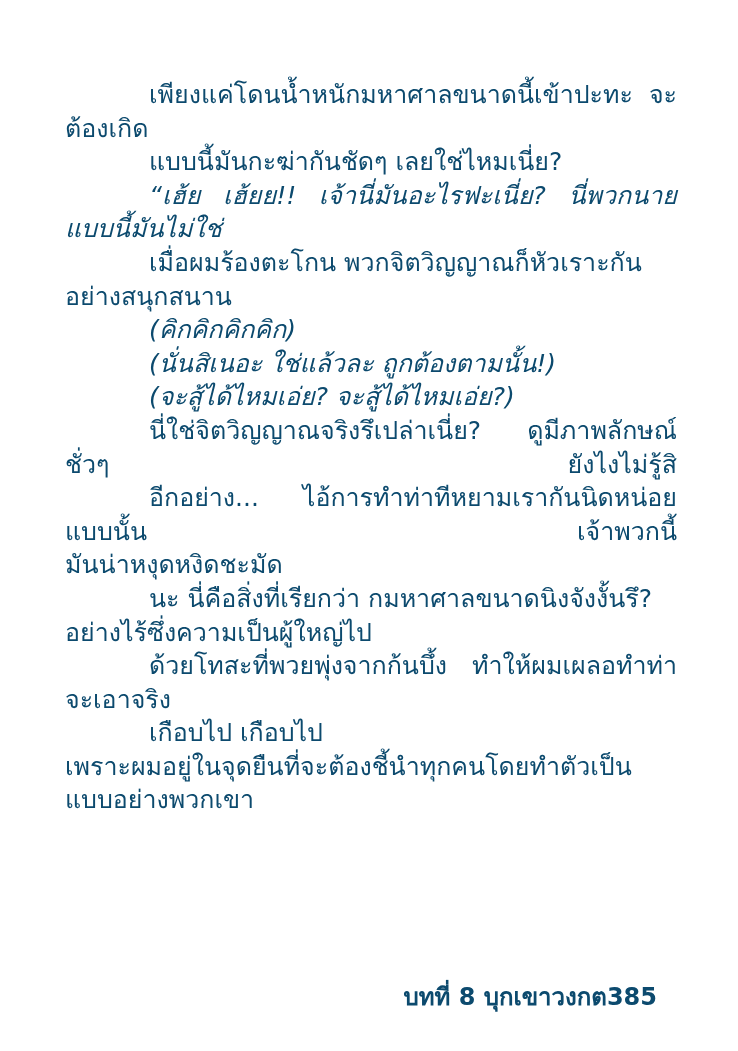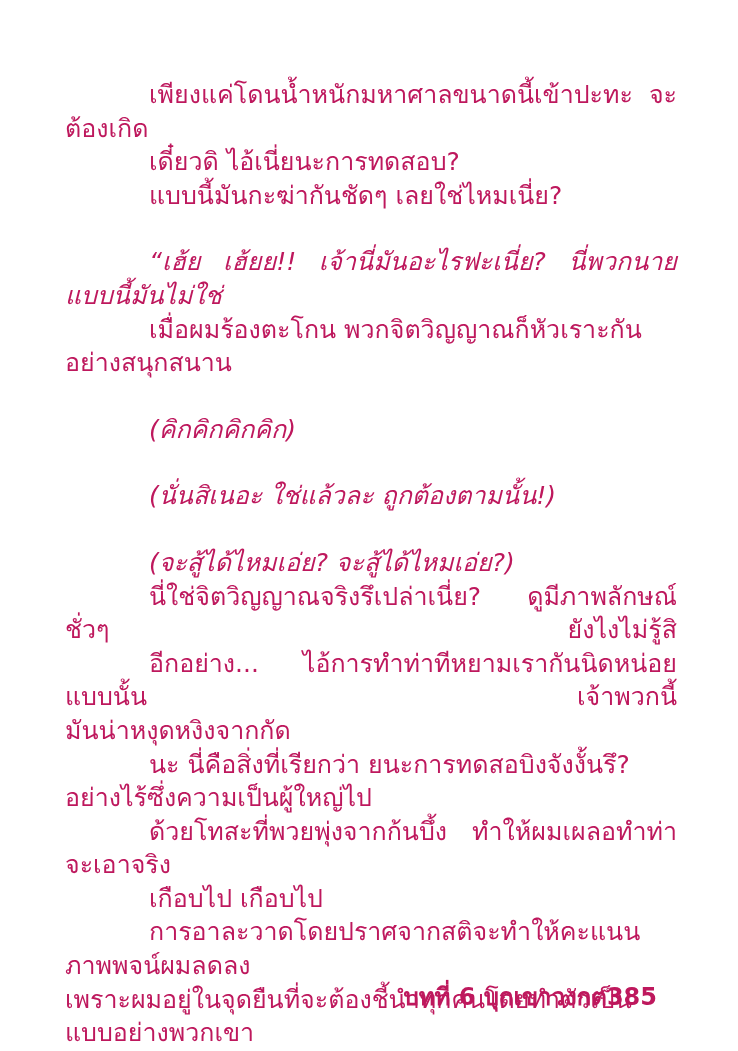--- a/index.html
+++ b/index.html
@@ -7,41 +7,40 @@
     padding: 0;
     background: #ffffff;
   }
   .page {
     position: relative;
     width: 738px;
     height: 1051px;
     background: #ffffff;
     overflow: hidden;
     font-family: "DejaVu Sans", "Liberation Sans", sans-serif;
-    color: #be185d;
+    color: #0c4a6e;
   }
   .text-block {
     position: absolute;
     left: 65px;
     top: 78px;
     width: 612px;
     font-size: 25px;
     line-height: 33.6px;
     font-weight: 400;
   }
   .line {
     white-space: pre-wrap;
     min-height: 33.6px;
   }
   .line.indent {
     text-indent: 84px;
   }
   .line.italic {
     font-style: italic;
-    margin-top: 33px;
   }
   .line.fill {
     text-align: justify;
     text-align-last: justify;
   }
   .footer {
     position: absolute;
     top: 949px;
     right: 81px;
     font-size: 24px;
@@ -50,33 +49,31 @@
   }
   .footer .page-number {
   }
 </style>
 </head>
 <body>
 
 <div class="page">
   <div class="text-block">
       <div class="line indent fill">เพียงแค่โดนน้ำหนักมหาศาลขนาดนี้เข้าปะทะ  จะต้องเกิด</div>
-      <div class="line indent">เดี๋ยวดิ ไอ้เนี่ยนะการทดสอบ?</div>
       <div class="line indent">แบบนี้มันกะฆ่ากันชัดๆ เลยใช่ไหมเนี่ย?</div>
       <div class="line indent italic fill">“เฮ้ย เฮ้ยย!! เจ้านี่มันอะไรฟะเนี่ย? นี่พวกนาย แบบนี้มันไม่ใช่</div>
       <div class="line indent">เมื่อผมร้องตะโกน พวกจิตวิญญาณก็หัวเราะกันอย่างสนุกสนาน</div>
       <div class="line indent italic">(คิกคิกคิกคิก)</div>
       <div class="line indent italic">(นั่นสิเนอะ ใช่แล้วละ ถูกต้องตามนั้น!)</div>
       <div class="line indent italic">(จะสู้ได้ไหมเอ่ย? จะสู้ได้ไหมเอ่ย?)</div>
       <div class="line indent fill">นี่ใช่จิตวิญญาณจริงรึเปล่าเนี่ย? ดูมีภาพลักษณ์ชั่วๆ ยังไงไม่รู้สิ</div>
       <div class="line indent fill">อีกอย่าง... ไอ้การทำท่าทีหยามเรากันนิดหน่อยแบบนั้น เจ้าพวกนี้</div>
-      <div class="line">มันน่าหงุดหงิงจากกัด</div>
-      <div class="line indent">นะ นี่คือสิ่งที่เรียกว่า ยนะการทดสอบิงจังงั้นรึ?</div>
+      <div class="line">มันน่าหงุดหงิดชะมัด</div>
+      <div class="line indent">นะ นี่คือสิ่งที่เรียกว่า กมหาศาลขนาดนิงจังงั้นรึ?</div>
       <div class="line">อย่างไร้ซึ่งความเป็นผู้ใหญ่ไป</div>
       <div class="line indent fill">ด้วยโทสะที่พวยพุ่งจากก้นบึ้ง  ทำให้ผมเผลอทำท่าจะเอาจริง</div>
       <div class="line indent">เกือบไป เกือบไป</div>
-      <div class="line indent fill">การอาละวาดโดยปราศจากสติจะทำให้คะแนนภาพพจน์ผมลดลง</div>
       <div class="line fill">เพราะผมอยู่ในจุดยืนที่จะต้องชี้นำทุกคนโดยทำตัวเป็นแบบอย่างพวกเขา</div>
     </div>
   <div class="footer">
-    <span>บทที่ 6 บุกเขาวงกต</span><span class="page-number">385</span>
+    <span>บทที่ 8 บุกเขาวงกต</span><span class="page-number">385</span>
   </div>
 </div>
 
 </body></html>

